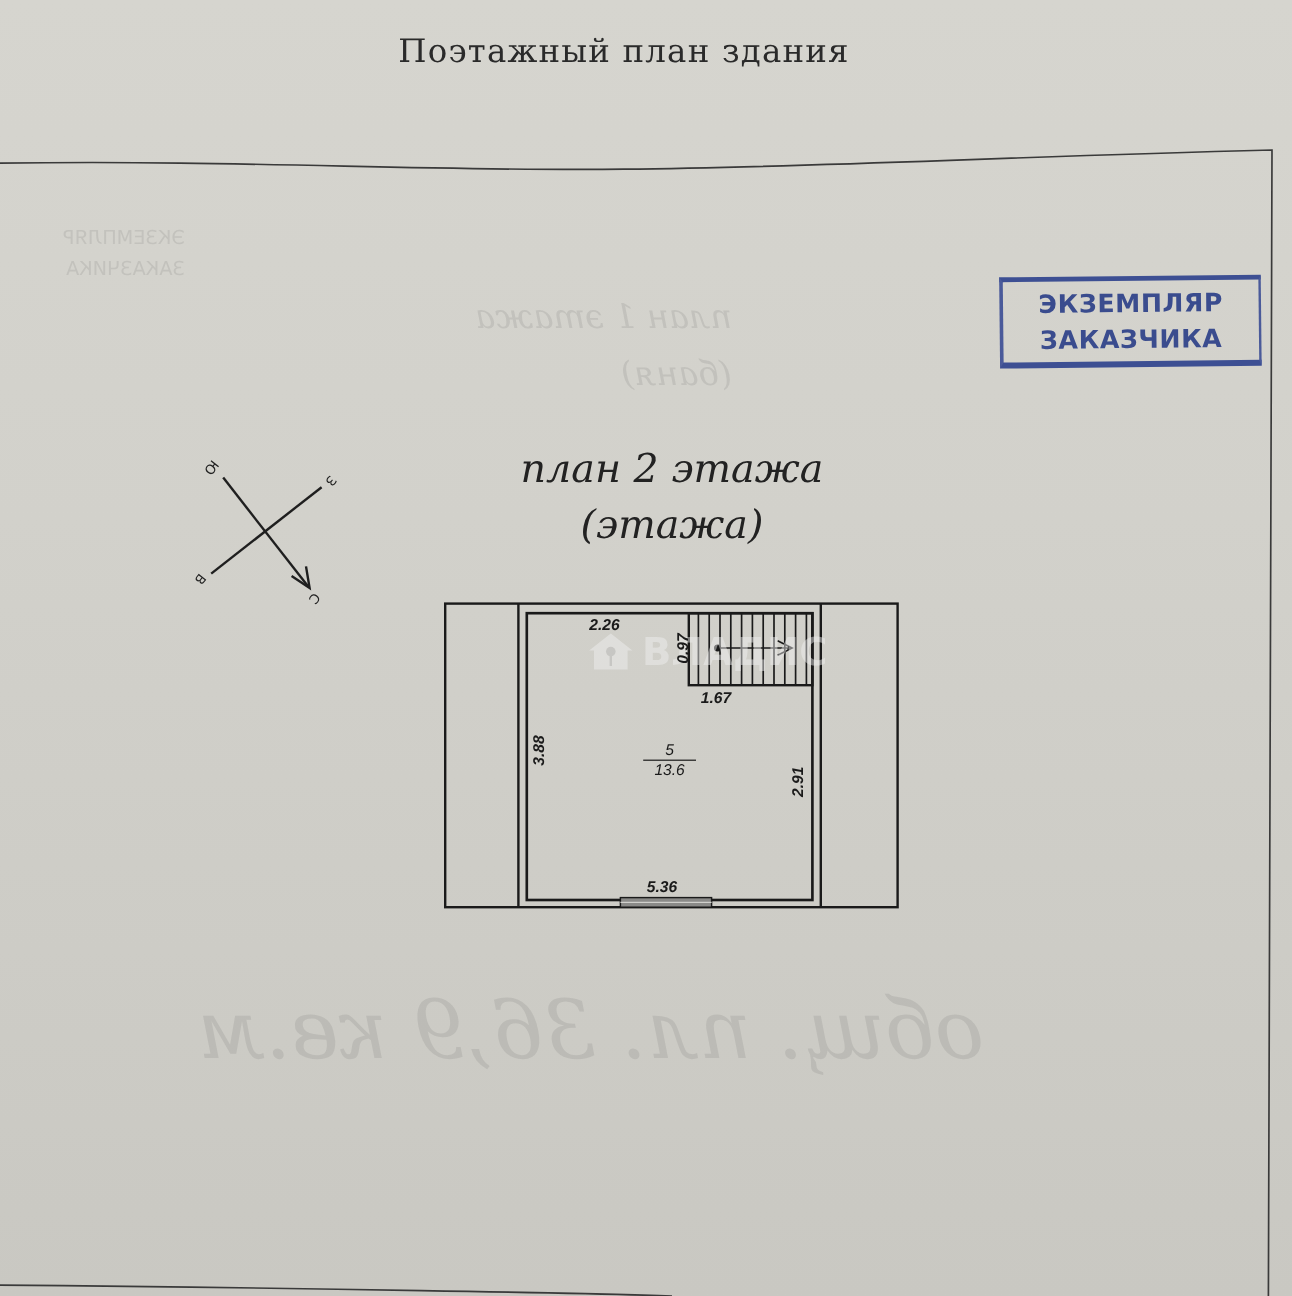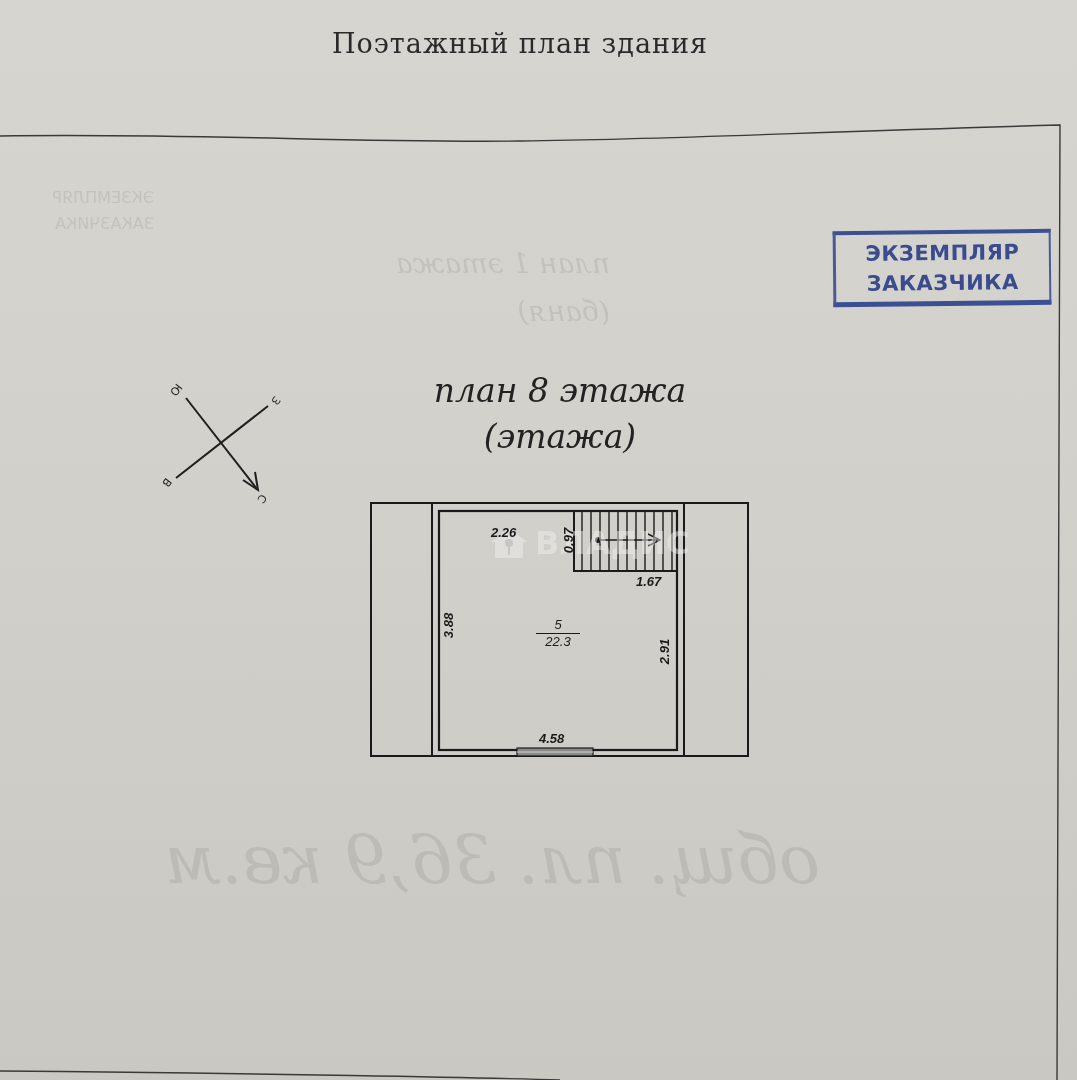--- a/index.html
+++ b/index.html
@@ -110,36 +110,36 @@
 <span class="compass-label" style="left:272px; top:394px; transform:rotate(128deg);">З</span>
 <span class="compass-label" style="left:163px; top:476px; transform:rotate(128deg);">В</span>
 <span class="compass-label" style="left:258px; top:492px; transform:rotate(128deg);">С</span>
 
 <div class="stamp">
   <span>ЭКЗЕМПЛЯР</span>
   <span>ЗАКАЗЧИКА</span>
 </div>
 
 <div class="plan-title">
-  <div>план 8 этажа</div>
+  <div>план 2 этажа</div>
   <div>(этажа)</div>
 </div>
 
 <div class="watermark">
   <svg width="40" height="34" viewBox="0 0 40 34">
     <path d="M2 16 L20 2 L38 16 L34 16 L34 32 L6 32 L6 16 Z" fill="#f2f2f2"></path>
     <circle cx="20" cy="17" r="4" fill="#bdbdbd"></circle>
     <rect x="19" y="20" width="2" height="9" fill="#bdbdbd"></rect>
   </svg>
   <span>ВЛАДИС</span>
 </div>
 
-<span class="dim" style="left:491px; top:513px;margin-top:12px;">2.26</span>
+<span class="dim" style="left:491px; top:513px;">2.26</span>
 <span class="dim vert" style="left:556px; top:533px;">0.97</span>
-<span class="dim" style="left:636px; top:574px;">1.67</span>
+<span class="dim" style="left:584px; top:574px;">1.67</span>
 <span class="dim vert" style="left:436px; top:618px;">3.88</span>
 <span class="dim vert" style="left:652px; top:644px;">2.91</span>
-<span class="dim" style="left:539px; top:731px;">4.58</span>
+<span class="dim" style="left:539px; top:731px;">5.36</span>
 
 <div class="room-label">
   <span class="num">5</span>
-  <span class="area">22.3</span>
+  <span class="area">13.6</span>
 </div>
 
 </body></html>

